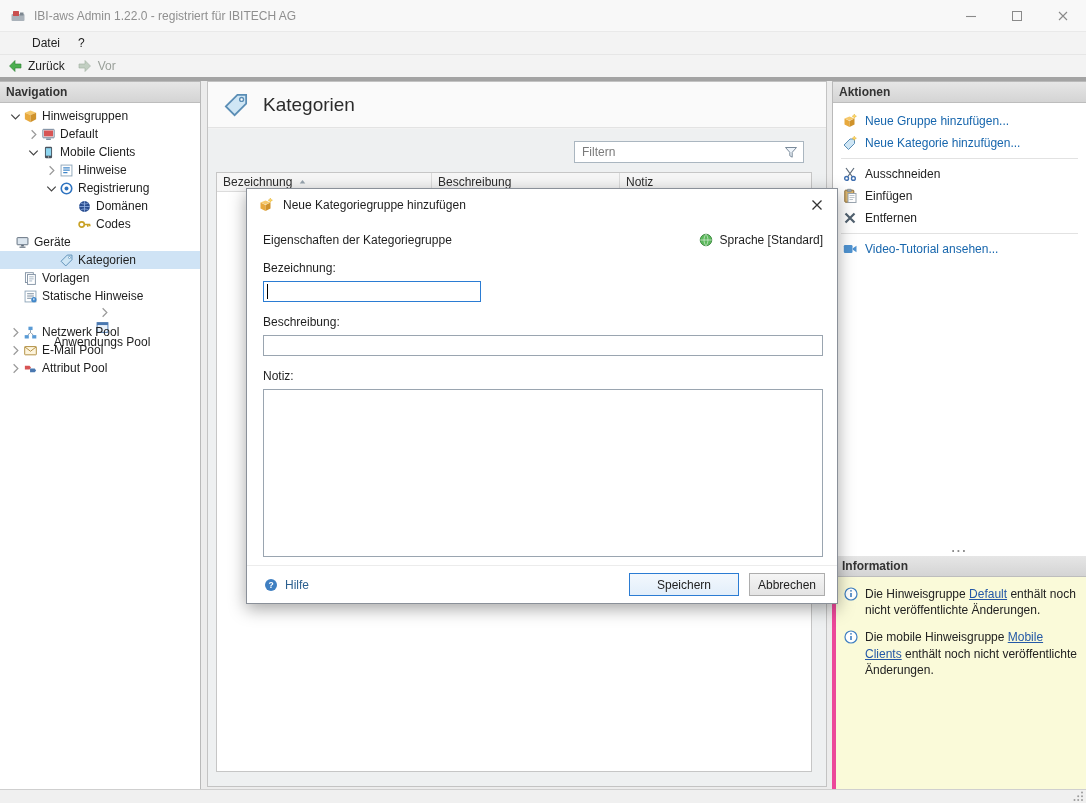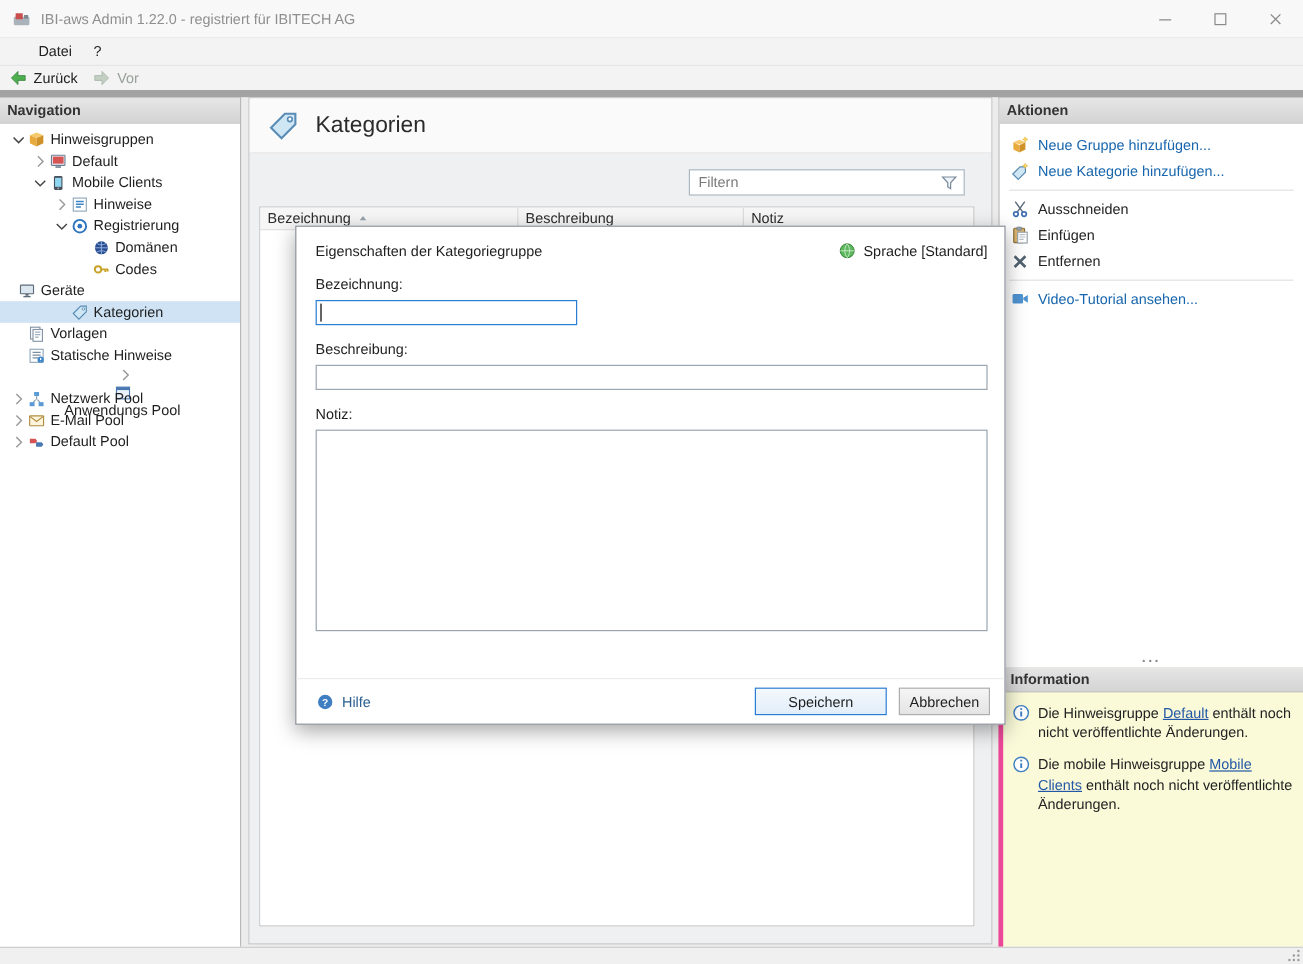--- a/index.html
+++ b/index.html
@@ -11,21 +11,21 @@
 
   
   .titlebar{position:absolute;left:0;top:0;width:100%;height:32px;background:#f8f8f8;border-bottom:1px solid #e9e9e9;display:flex;align-items:center;padding-left:10px}
   .titlebar-title{color:#8f8f8f;margin-left:8px;flex:1;white-space:nowrap}
   .win-btns{display:flex;height:32px}
   .win-btn{width:46px;height:32px;display:flex;align-items:center;justify-content:center}
 
   
   .menubar{position:absolute;top:32px;left:0;width:100%;height:22px;background:#f3f3f3;display:flex;align-items:center;padding-left:23px}
   .menu-item{padding:2px 9px;color:#222}
-  .toolbar{position:absolute;top:54px;left:0;width:100%;height:27px;background:#f3f3f3;border-top:1px solid #e6e6e6;border-bottom:6px solid #a3a3a3;display:flex;align-items:center;padding-left:7px;gap:12px}
+  .toolbar{position:absolute;top:54px;left:0;width:100%;height:27px;background:#f3f3f3;border-top:1px solid #e6e6e6;border-bottom:4px solid #a3a3a3;display:flex;align-items:center;padding-left:7px;gap:12px}
   .tool-btn{display:flex;align-items:center;gap:5px;color:#222}
   .tool-btn.disabled{color:#9aa09a}
 
   
   .panel-header{height:21px;background:linear-gradient(#e6e6e6,#d4d4d4);border-bottom:1px solid #bdbdbd;display:flex;align-items:center;padding-left:6px;font-weight:bold;color:#333}
 
   
   .nav-panel{position:absolute;left:0;top:81px;width:201px;bottom:14px;background:#fff;border-top:1px solid #b9b9b9;border-right:1px solid #b9b9b9;overflow:hidden}
   .tree{padding-top:4px}
   .tree-row{height:18px;display:flex;align-items:center;white-space:nowrap;cursor:default}
@@ -343,21 +343,21 @@
             <svg viewBox="0 0 16 16">
               <path d="M6 3.5L10.5 8 6 12.5" fill="none" stroke="#9a9a9a" stroke-width="1.3"></path>
             </svg>
           </span>
           <span class="ic tree-ic">
             <svg viewBox="0 0 16 16">
               <path d="M2 5h5l1.5 2L7 9H2z" fill="#d75454"></path>
               <path d="M7.5 8h5L14 10l-1.5 2h-5z" fill="#4a78b0"></path>
             </svg>
           </span>
-          <span class="tree-label">Default Pool</span>
+          <span class="tree-label">Attribut Pool</span>
         </div>
       </div>
   </div>
 
   <div class="content-panel">
     <div class="content-header">
       <span class="ic ic-lg">
           <svg viewBox="0 0 16 16">
             <path d="M2.2 8.8l6.6-6.6h5v5l-6.6 6.6z" fill="#cfe6f5" stroke="#5a8db5" stroke-width="1"></path>
             <circle cx="11.2" cy="4.8" r="1.1" fill="#fff" stroke="#5a8db5" stroke-width="0.8"></circle>
@@ -500,20 +500,38 @@
             <circle cx="10" cy="6.2" r="1"></circle>
             <circle cx="2.5" cy="10" r="1"></circle>
             <circle cx="6.2" cy="10" r="1"></circle>
             <circle cx="10" cy="10" r="1"></circle>
           </g>
         </svg>
       </span>
   </div>
 
   <div class="dialog">
+    <div class="dialog-header">
+      <span class="ic">
+          <svg viewBox="0 0 16 16">
+            <path d="M7.5 3.5l5 2-5 2-5-2z" fill="#f6c96b"></path>
+            <path d="M2.5 5.5v6l5 2.5v-6z" fill="#e8a93d"></path>
+            <path d="M12.5 5.5v6l-5 2.5v-6z" fill="#cf922b"></path>
+            <path d="M12.3 1l.7 1.5 1.5.7-1.5.7-.7 1.5-.7-1.5-1.5-.7 1.5-.7z" fill="#ffd75e" stroke="#d8a62a" stroke-width="0.4"></path>
+          </svg>
+        </span>
+      <span class="dialog-title">Neue Kategoriegruppe hinzufügen</span>
+      <div class="dialog-close">
+        <span class="ic">
+            <svg viewBox="0 0 16 16">
+              <path d="M3.5 3.5l9 9M12.5 3.5l-9 9" stroke="#333" stroke-width="1.3" fill="none"></path>
+            </svg>
+          </span>
+      </div>
+    </div>
     <div class="dialog-body">
       <div class="dlg-row1">
         <span>Eigenschaften der Kategoriegruppe</span>
         <div class="lang">
           <span class="ic">
               <svg viewBox="0 0 16 16">
                 <circle cx="8" cy="8" r="5.8" fill="#5cb85c" stroke="#2e7d32" stroke-width="0.8"></circle>
                 <path d="M2.2 8h11.6M8 2.2c2.6 2.8 2.6 8.8 0 11.6M8 2.2c-2.6 2.8-2.6 8.8 0 11.6" fill="none" stroke="#d8eed8" stroke-width="0.7"></path>
               </svg>
             </span>

